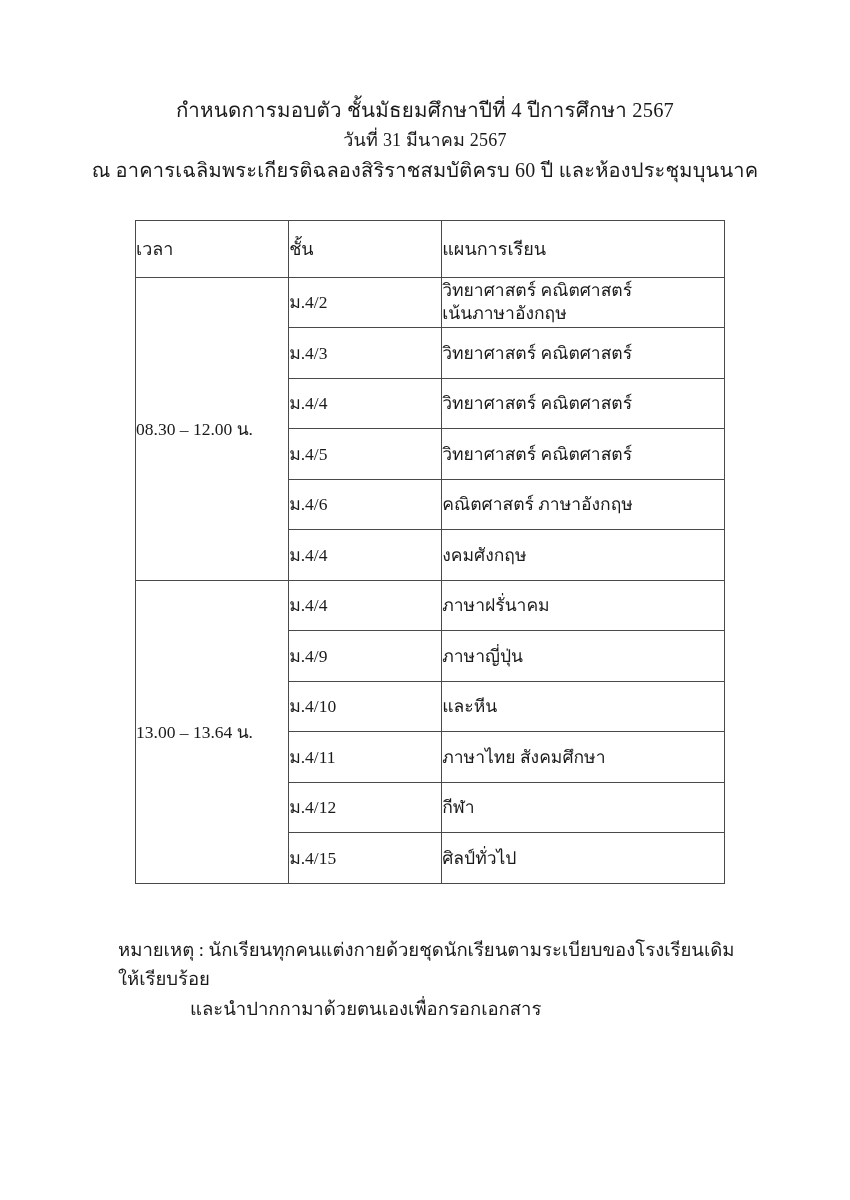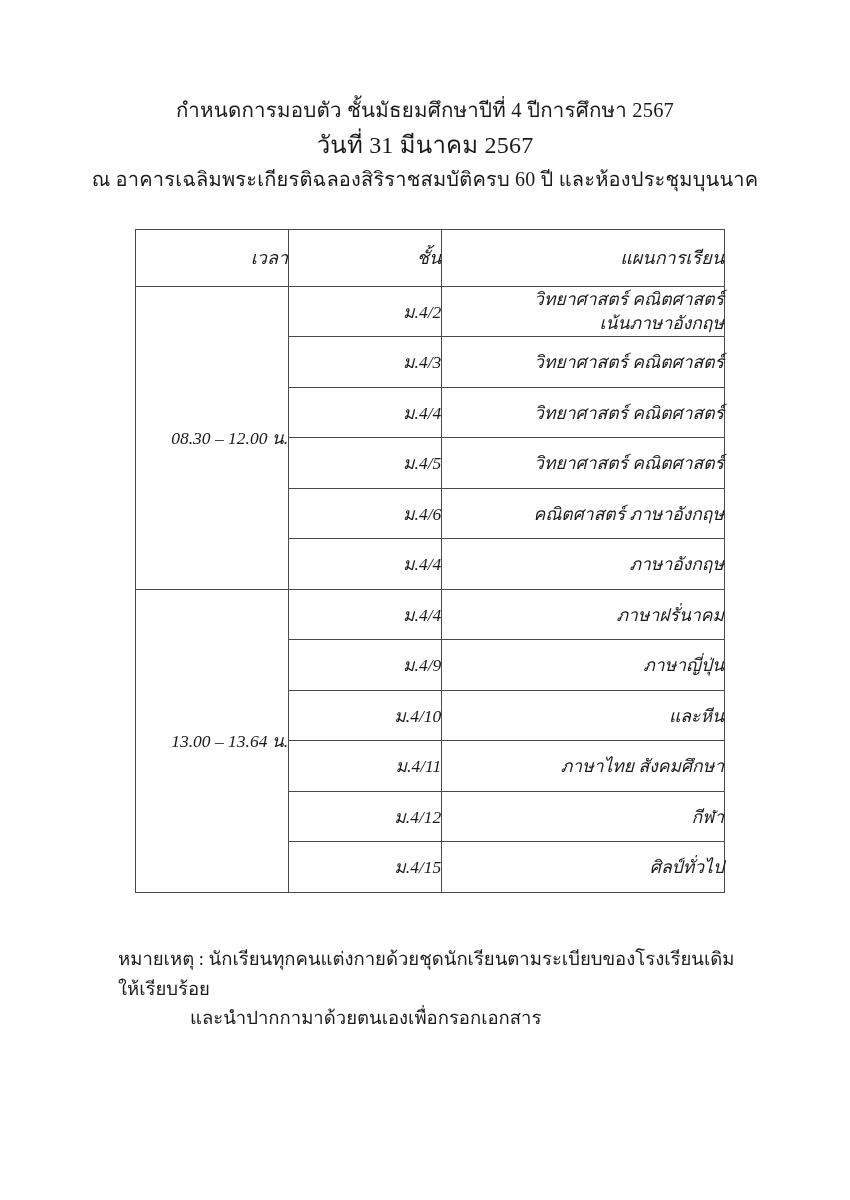--- a/index.html
+++ b/index.html
@@ -24,42 +24,41 @@
   }
   .header {
     text-align: center;
     line-height: 1.55;
   }
   .header .line {
     font-size: 20px;
     letter-spacing: 0.2px;
   }
   .header .line-1 { font-size: 20.5px; }
-  .header .line-2 { font-size: 24px; }
+  .header .line-2 { font-size: 18px; }
   .header .line-3 { font-size: 20px; }
 
   .table-wrap {
     margin-top: 34px;
     padding-left: 65px;
     padding-right: 55px;
   }
   table.schedule {
     width: 100%;
     border-collapse: collapse;
     table-layout: fixed;
   }
   table.schedule td,
   table.schedule th {
     border: 1px solid #4a4a4a;
-    text-align: right;
+    text-align: left;
     vertical-align: middle;
     font-weight: normal;
     font-size: 17.5px;
     padding: 0;
-    font-style: italic;
   }
   table.schedule .col-time { width: 26%; }
   table.schedule .col-class { width: 26%; }
   table.schedule .col-plan { width: 48%; }
 
   table.schedule thead td {
     height: 56px;
     font-size: 18px;
   }
   table.schedule tbody td {
@@ -134,21 +133,21 @@
         <tr>
           <td>ม.4/5</td>
           <td>วิทยาศาสตร์ คณิตศาสตร์</td>
         </tr>
         <tr>
           <td>ม.4/6</td>
           <td>คณิตศาสตร์ ภาษาอังกฤษ</td>
         </tr>
         <tr>
           <td>ม.4/4</td>
-          <td>ภาษาอังกฤษ</td>
+          <td>งคมศังกฤษ</td>
         </tr>
 
         <tr>
           <td class="time-cell" rowspan="6">13.00 – 13.64 น.</td>
           <td>ม.4/4</td>
           <td>ภาษาฝรั่นาคม</td>
         </tr>
         <tr>
           <td>ม.4/9</td>
           <td>ภาษาญี่ปุ่น</td>

